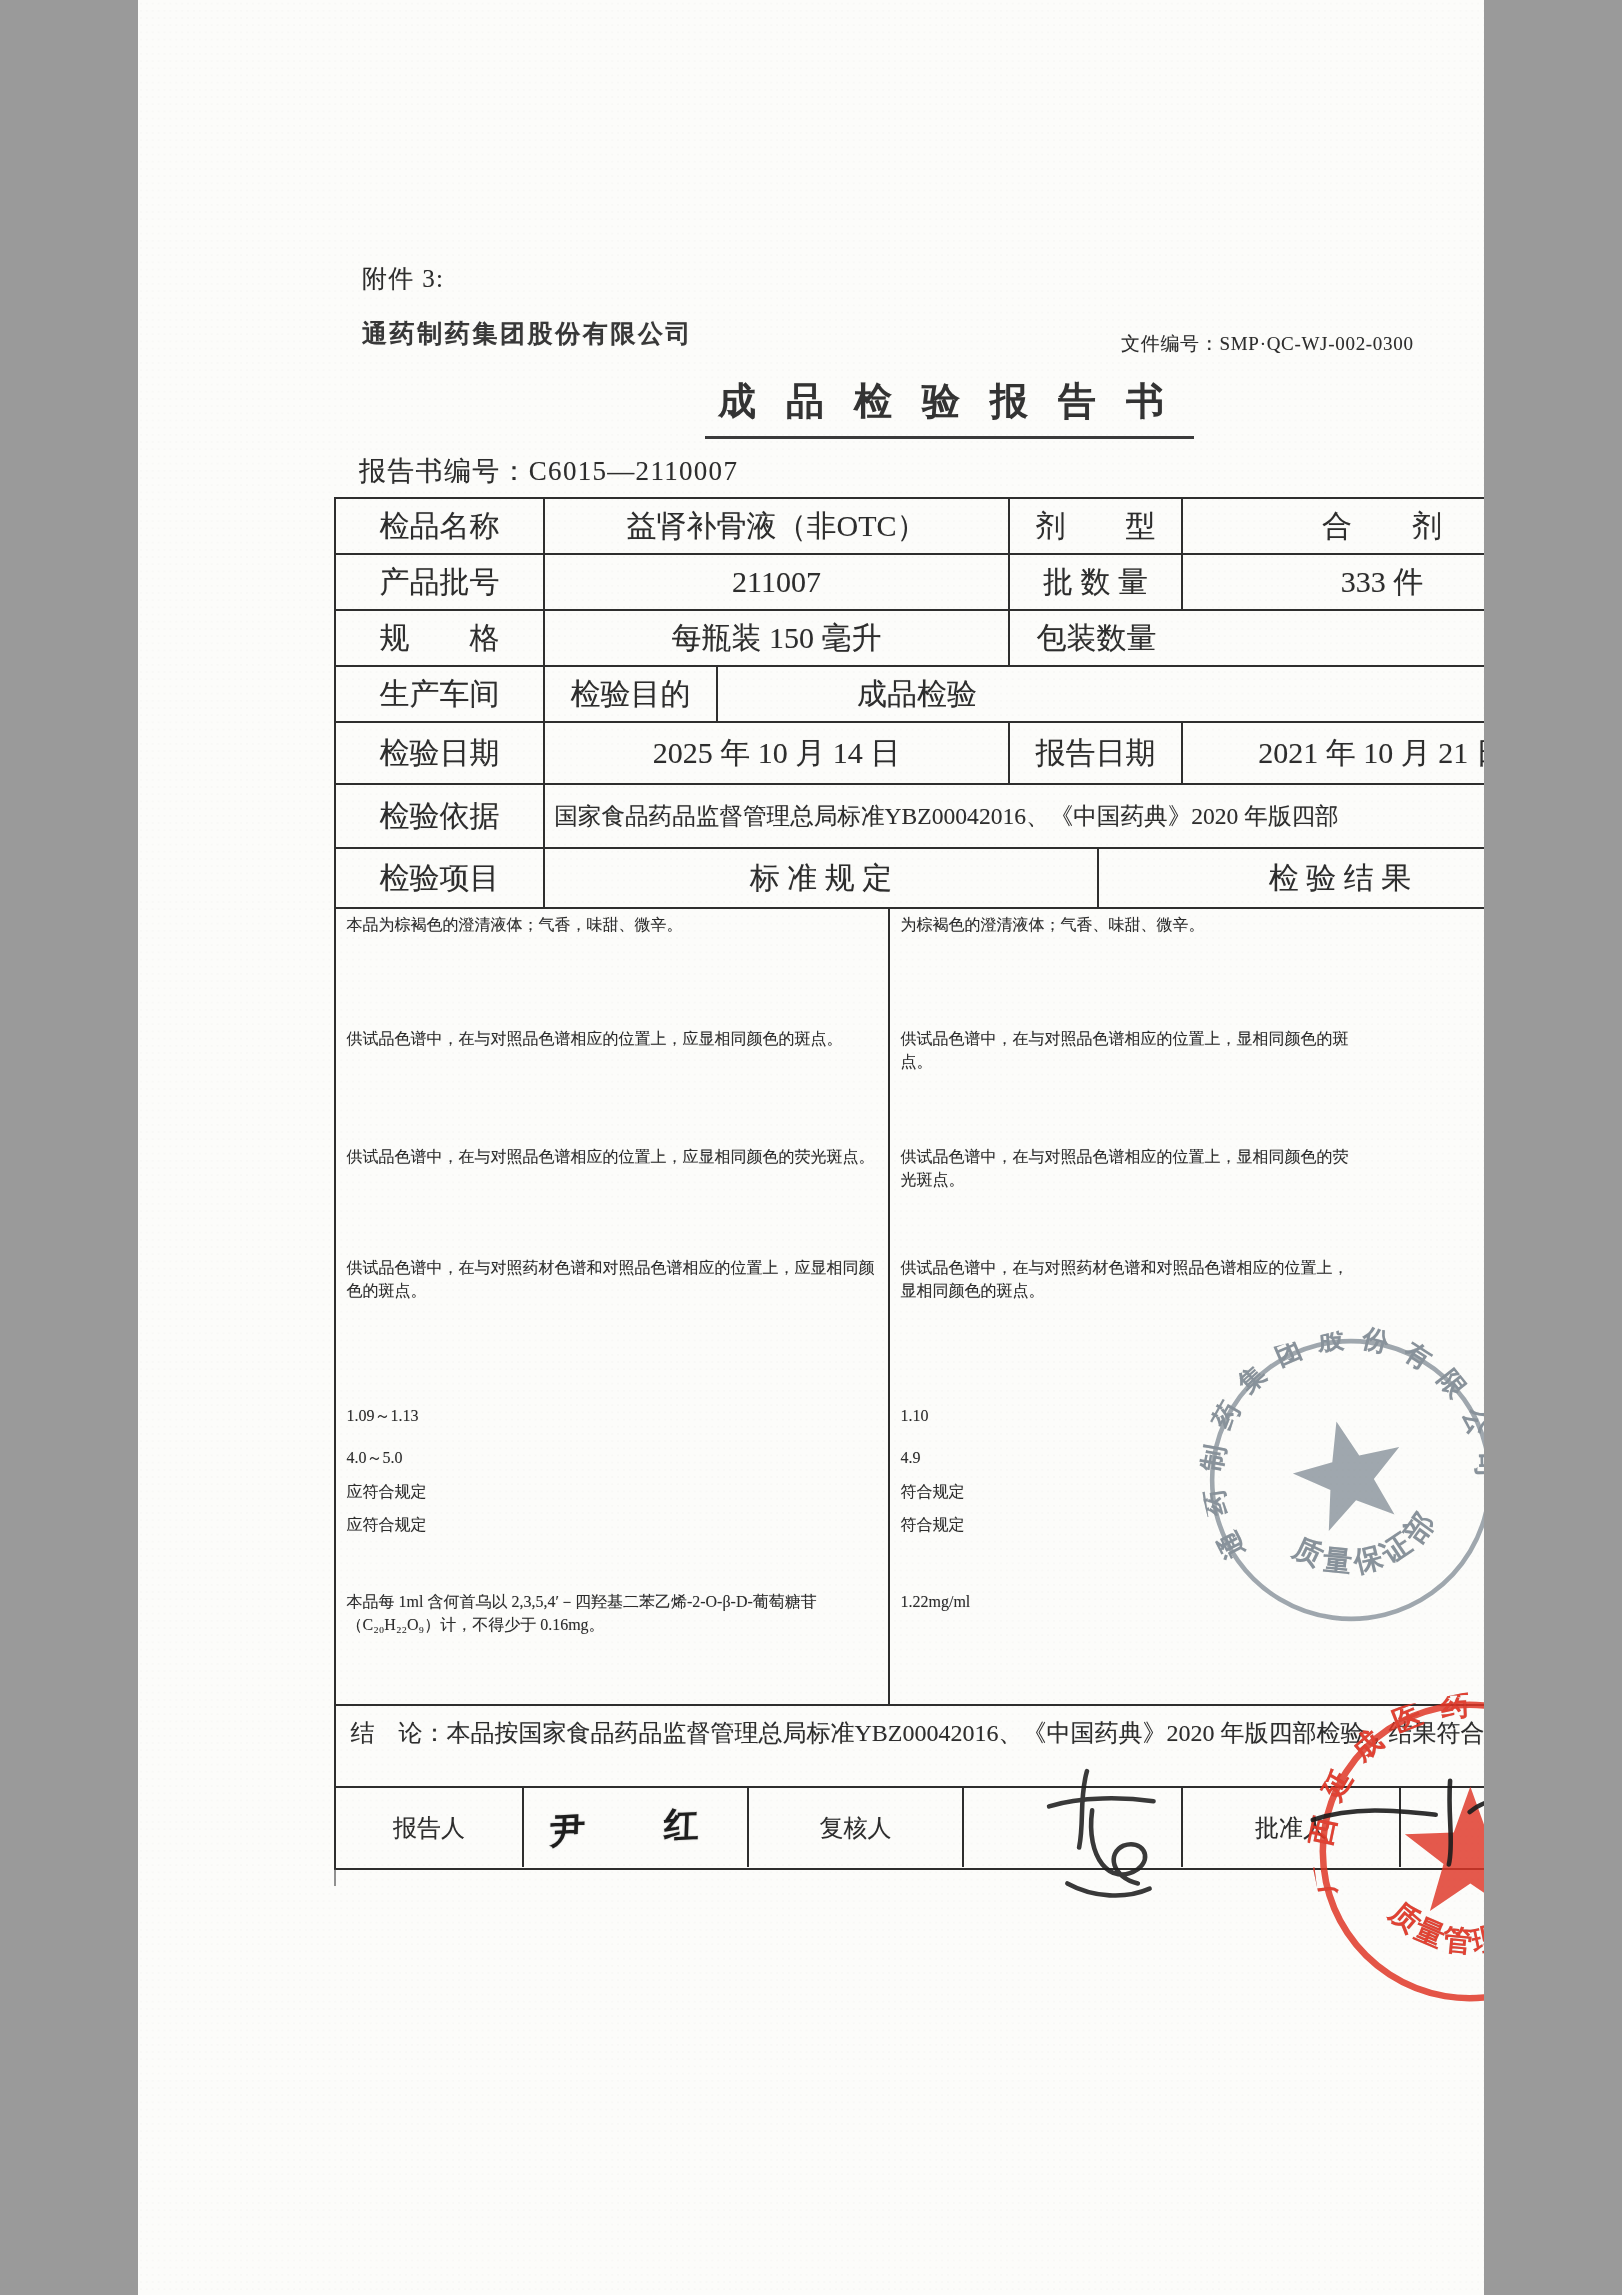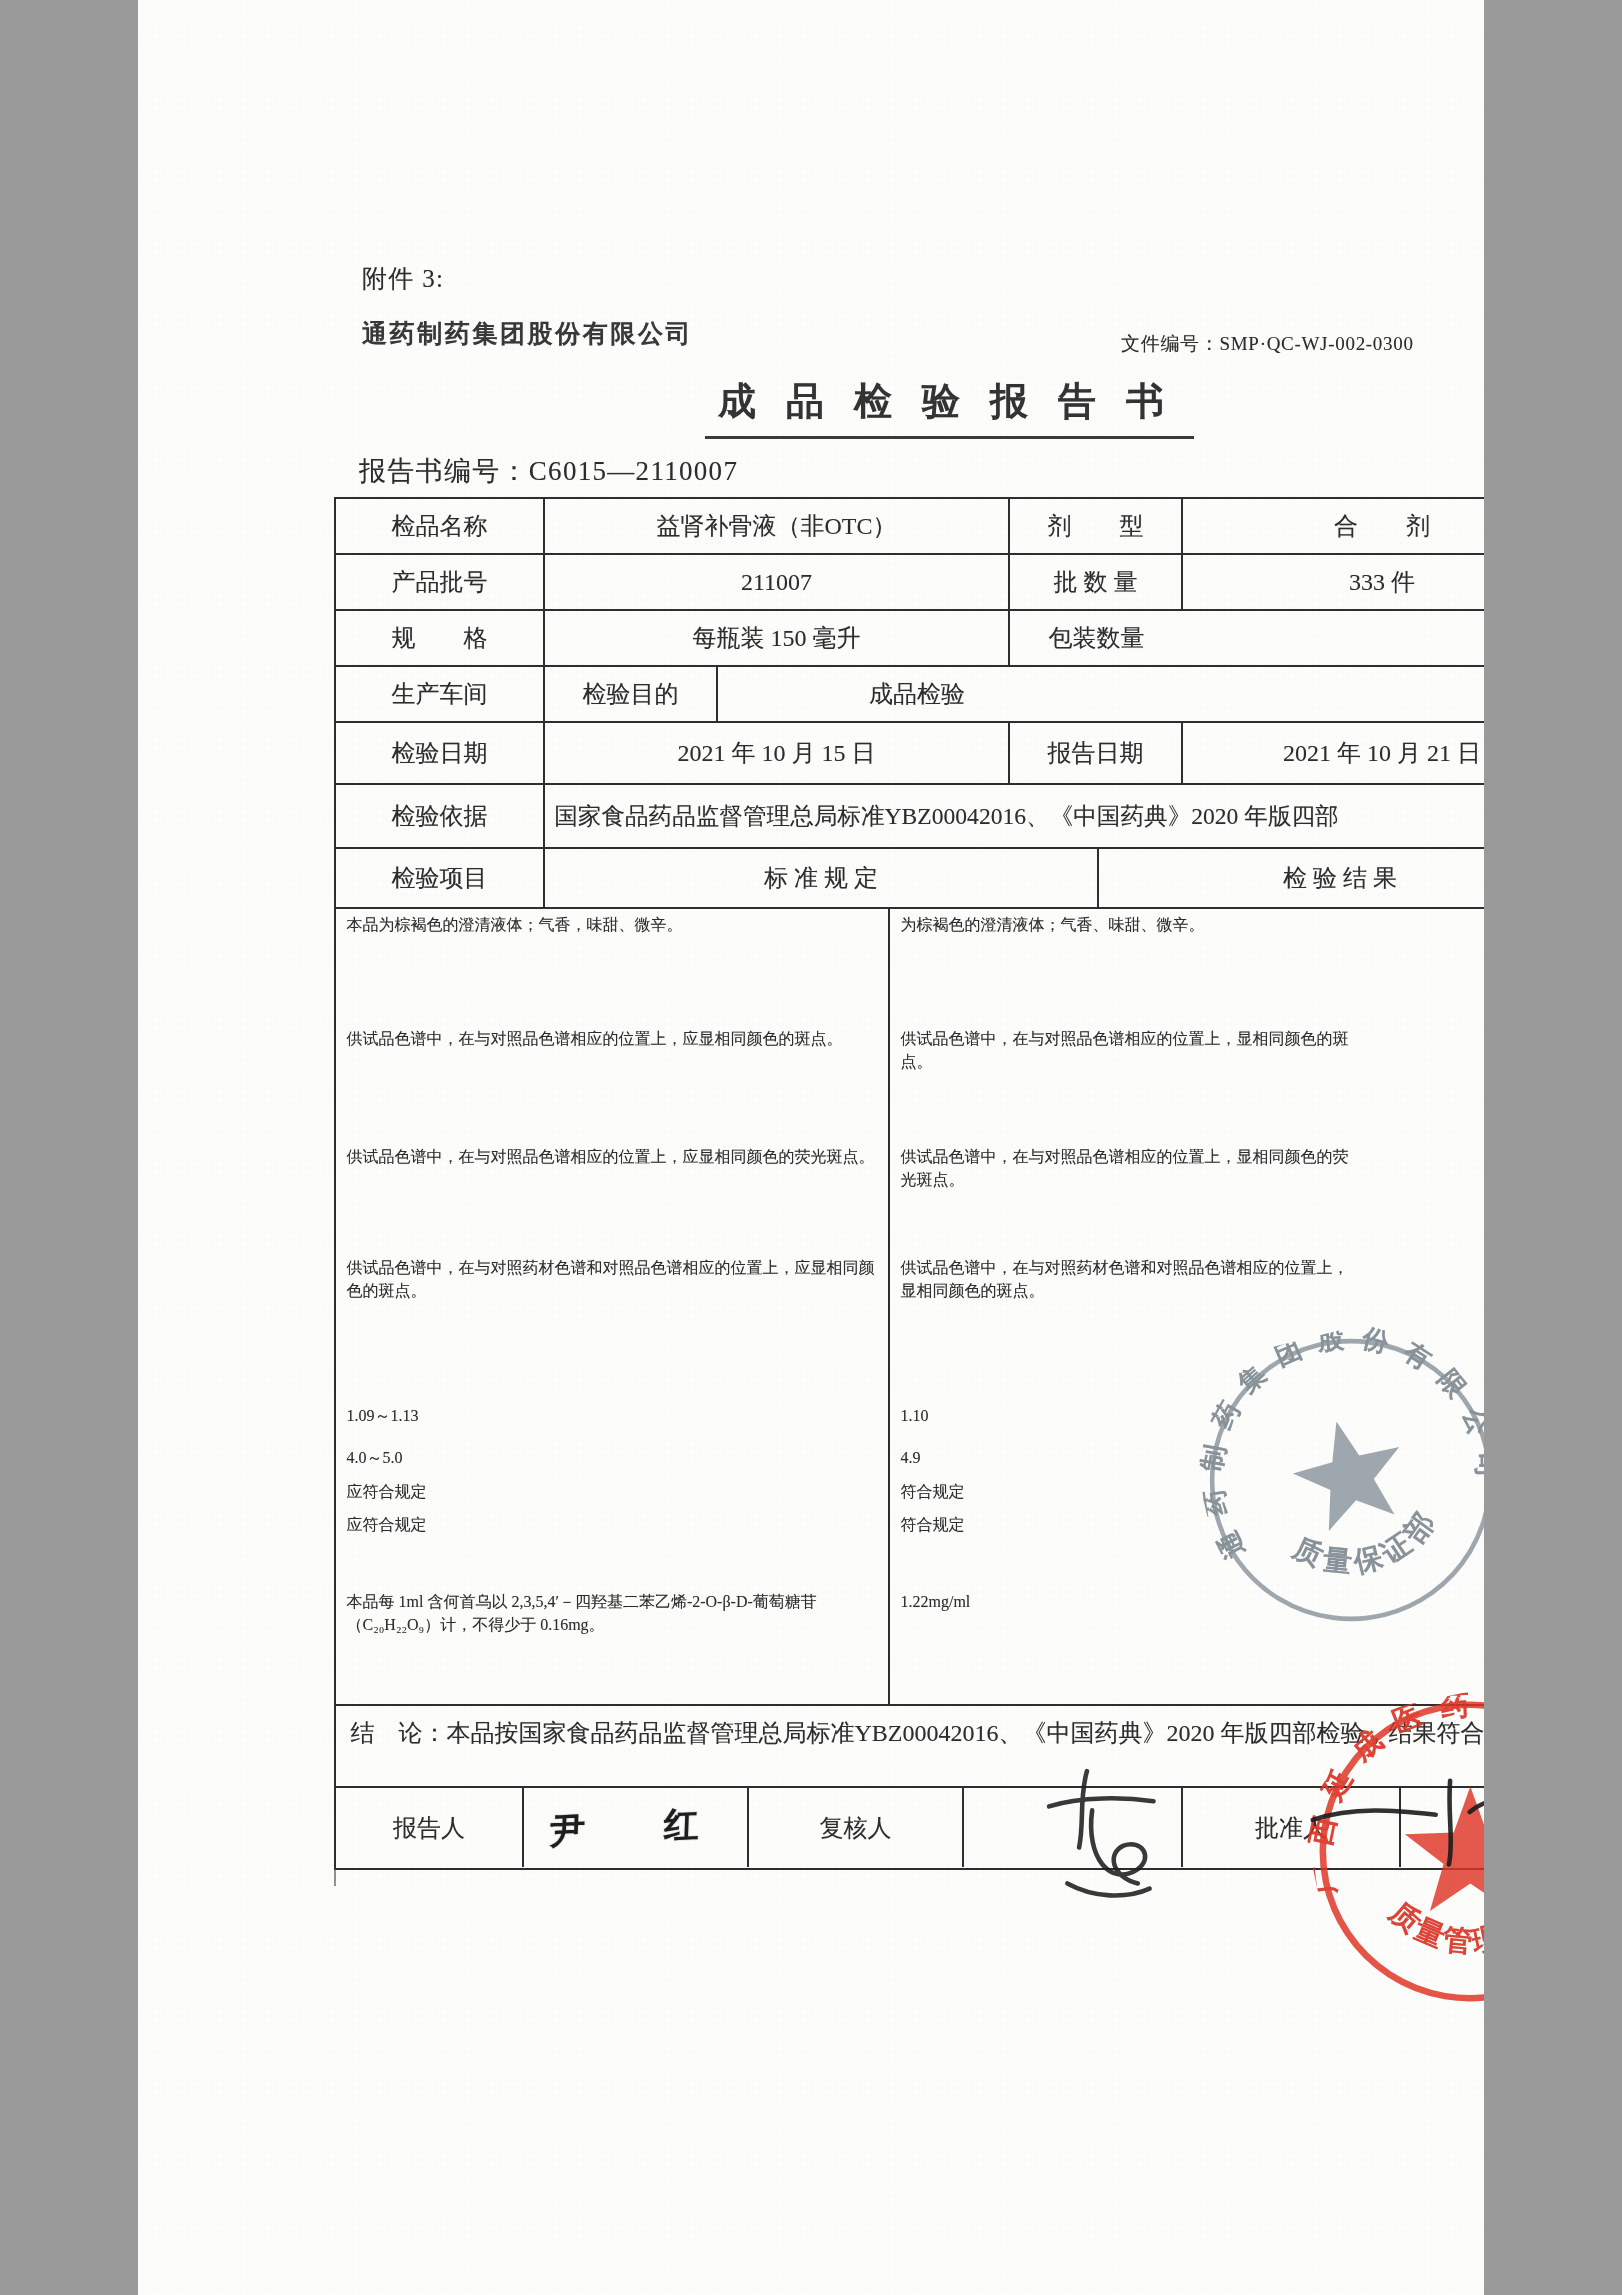--- a/index.html
+++ b/index.html
@@ -26,21 +26,21 @@
   
   .rtable{
     left:196px;top:497px;width:1250px;height:1373px;
     border:2.6px solid #2e2e2e;box-sizing:border-box;background:transparent;
   }
   .band{position:relative;display:flex;box-sizing:border-box;border-bottom:2.6px solid #2e2e2e;}
   .band:last-child{border-bottom:none;}
   .c{
     box-sizing:border-box;border-right:2px solid #2e2e2e;
     display:flex;align-items:center;justify-content:center;
-    font-size:24px;text-align:center;
+    font-size:30px;text-align:center;
   }
   .c:last-child{border-right:none;}
   .b-info{height:56px;}
   .b-date{height:62px;}
   .b-basis{height:64px;}
   .b-head{height:60px;font-weight:400;}
   .b-body{height:797px;}
   .b-concl{height:82px;display:block;}
   .b-sig{height:79px;}
   .w-l1{width:209px;}
@@ -101,21 +101,21 @@
       <div class="c w-v1">每瓶装 150 毫升</div>
       <div class="c w-l2">包装数量</div>
     </div>
     <div class="band b-info">
       <div class="c w-l1">生产车间</div>
       <div class="c w-l2">检验目的</div>
       <div class="c w-v2">成品检验</div>
     </div>
     <div class="band b-date">
       <div class="c w-l1">检验日期</div>
-      <div class="c w-v1">2021 年 10 月 15 日</div>
+      <div class="c w-v1">2025 年 10 月 14 日</div>
       <div class="c w-l2">报告日期</div>
       <div class="c w-v2">2021 年 10 月 21 日</div>
     </div>
 
     <div class="band b-basis">
       <div class="c w-l1">检验依据</div>
       <div class="c w-basis">国家食品药品监督管理总局标准YBZ00042016、《中国药典》2020 年版四部</div>
     </div>
 
     <div class="band b-head">

